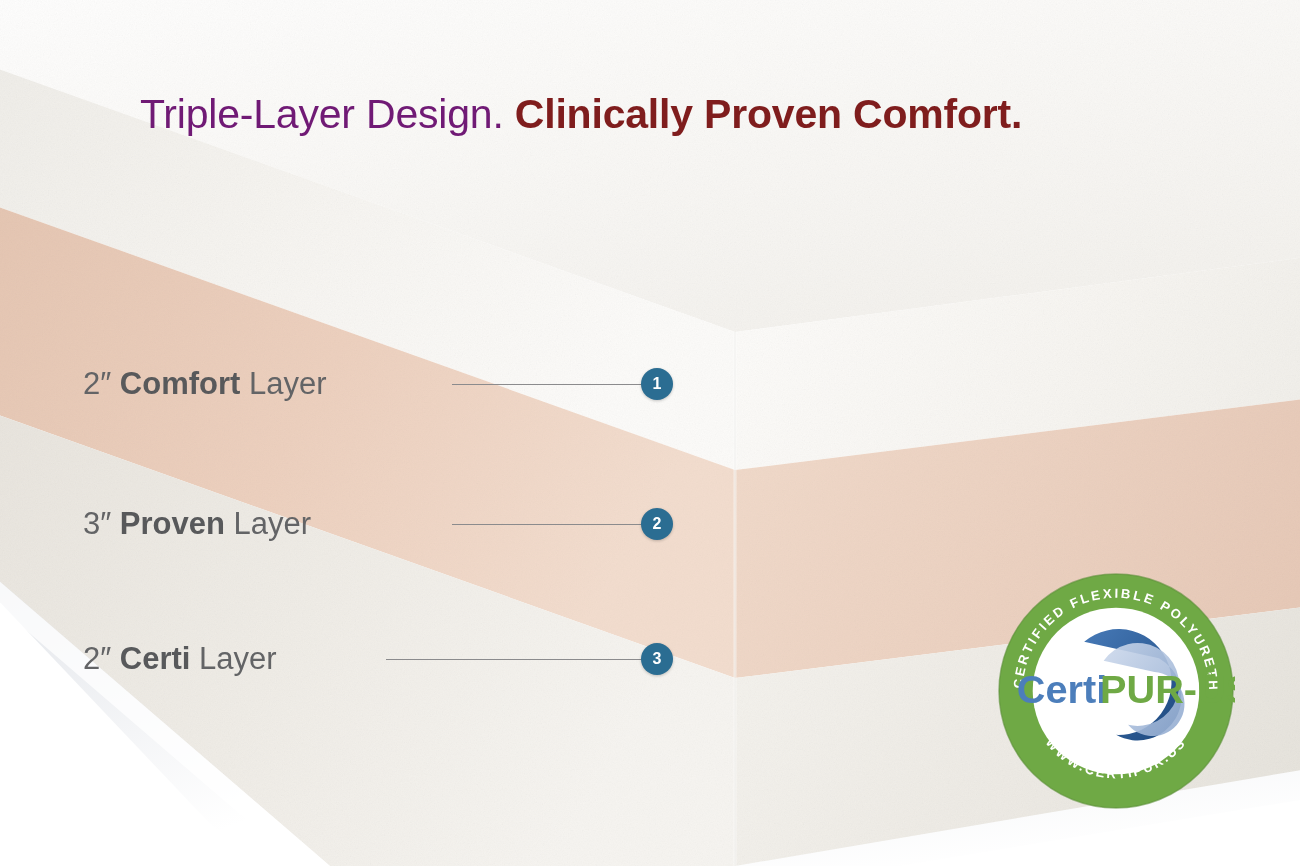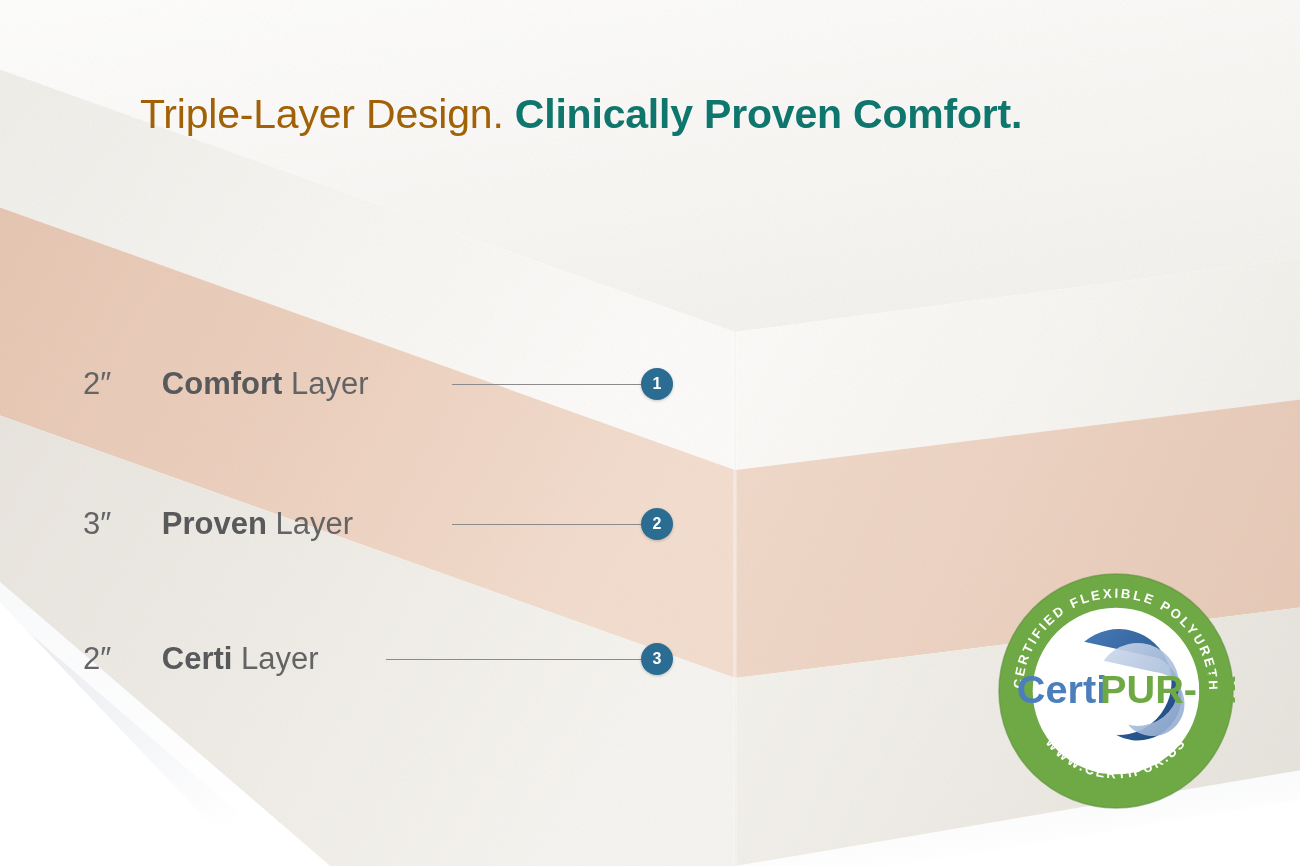--- a/index.html
+++ b/index.html
@@ -32,25 +32,25 @@
     position: absolute;
     left: 140px;
     top: 94px;
     font-size: 41px;
     line-height: 1.0;
     letter-spacing: -0.2px;
     white-space: nowrap;
     z-index: 40;
   }
   .headline .h-plain {
-    color: #a16207;
+    color: #701a75;
     font-weight: 400;
   }
   .headline .h-accent {
-    color: #0f766e;
+    color: #7f1d1d;
     font-weight: 700;
   }
 
   
   .callout {
     position: absolute;
     left: 0;
     height: 40px;
     z-index: 40;
     display: flex;
@@ -60,21 +60,20 @@
     position: absolute;
     left: 83px;
     font-size: 31px;
     color: #636466;
     white-space: nowrap;
     line-height: 40px;
   }
   .callout-label .thick {
     font-weight: 700;
     color: #58595b;
-    margin-left: 42px;
   }
   .leader-line {
     position: absolute;
     height: 1px;
     background: #8b8b8d;
     top: 20px;
   }
   .layer-badge {
     position: absolute;
     top: 4px;

